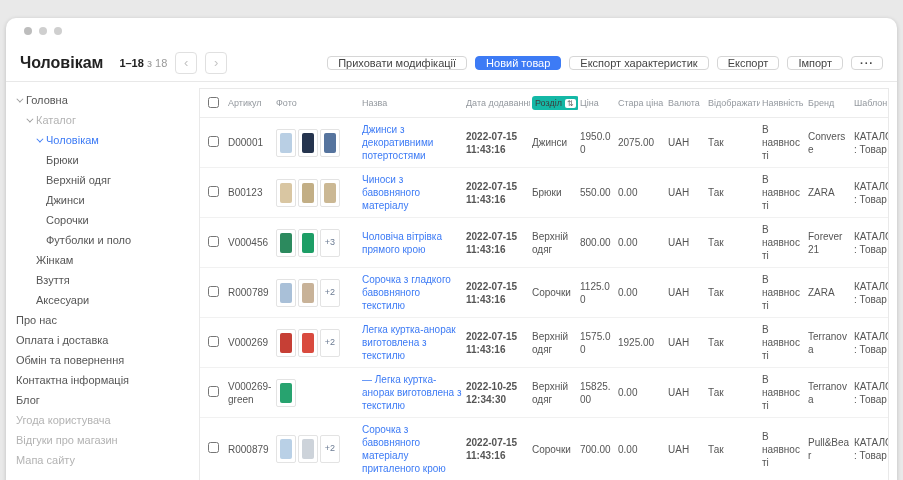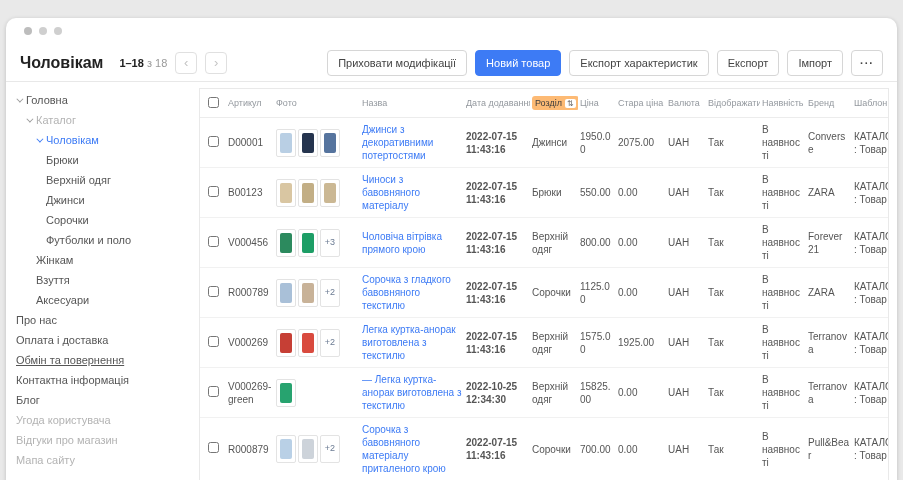--- a/index.html
+++ b/index.html
@@ -13,21 +13,21 @@
   .dot.first { background:#bdbdbd; }
   
   .header { height:38px; display:flex; align-items:center; padding:0 14px; border-bottom:1px solid #e8e8e8; }
   .title { font-size:16px; font-weight:bold; color:#222; }
   .pager { display:flex; align-items:center; gap:8px; margin-left:16px; font-size:11px; }
   .pager .range { font-weight:bold; color:#222; }
   .pager .total { color:#9a9a9a; }
   .pg-btn { width:22px; height:22px; border:1px solid #e0e0e0; border-radius:4px; background:#fff;
             color:#c4c4c4; font-size:13px; display:flex; align-items:center; justify-content:center; cursor:pointer; }
   .actions { margin-left:auto; display:flex; gap:8px; align-items:center; }
-  .btn { height:26px; padding:0 10px; border:1px solid #d6d6d6; border-radius:4px; background:#fff;
+  .btn { height:14px; padding:0 10px; border:1px solid #d6d6d6; border-radius:4px; background:#fff;
          font-size:11px; color:#444; display:flex; align-items:center; cursor:pointer; white-space:nowrap;
          font-family:"Liberation Sans", sans-serif; }
   .btn.primary { background:#3d7bf5; border-color:#3d7bf5; color:#fff; }
   .btn.more { padding:0 8px; font-weight:bold; letter-spacing:1px; }
   
   .content { display:flex; height:calc(100% - 64px);gap:43px; }
   .sidebar { width:148px; padding:8px 0 0 10px; overflow:hidden; flex:none; }
   .side-item { display:flex; align-items:center; gap:5px; font-size:11px; color:#555;
                line-height:20px; cursor:pointer; white-space:nowrap; }
   .side-item.sel { color:#3d7bf5; }
@@ -38,21 +38,21 @@
   
   .main { flex:1; padding:6px 8px 0 2px; overflow:hidden; }
   .tablebox { border:1px solid #e9e9e9; background:#fff; height:100%; overflow:hidden; }
   table { width:100%; border-collapse:collapse; table-layout:fixed; }
   th { font-weight:normal; color:#93989e; font-size:9px; text-align:left; padding:7px 2px;
        border-bottom:1px solid #ececec; white-space:nowrap; overflow:hidden; }
   td { font-size:10px; color:#555; padding:5px 2px; border-bottom:1px solid #f1f1f1;
        vertical-align:middle; line-height:1.3; word-wrap:break-word; }
   .c-center { text-align:center; }
   input[type=checkbox] { width:11px; height:11px; cursor:pointer; }
-  .sortpill { display:inline-flex; align-items:center; gap:3px; background:#fdba74;
+  .sortpill { display:inline-flex; align-items:center; gap:3px; background:#14b8a6;
               padding:2px 3px; border-radius:3px; color:#3d3d3d; }
   .sorticon { background:#fff; border-radius:2px; font-size:8px; padding:0 2px; color:#666; cursor:pointer; }
   .photos { white-space:nowrap; }
   .thumb { display:inline-flex; width:20px; height:28px; border:1px solid #e3e3e3; border-radius:2px;
            background:#fff; align-items:center; justify-content:center; margin-right:2px; vertical-align:middle; }
   .garment { width:12px; height:20px; border-radius:2px; display:block; }
   .thumb.more { font-size:9px; color:#6b7b93; cursor:pointer; }
   .name-link { color:#3d7bf5; text-decoration:none; cursor:pointer; }
   .blk { display:block;font-weight:bold; }
   .acts { text-align:right; white-space:nowrap; }
@@ -127,21 +127,21 @@
         </div>
         <div class="side-item" style="padding-left: 20px;">
           <span>Аксесуари</span>
         </div>
         <div class="side-item" style="padding-left: 0px;">
           <span>Про нас</span>
         </div>
         <div class="side-item" style="padding-left: 0px;">
           <span>Оплата і доставка</span>
         </div>
-        <div class="side-item" style="padding-left: 0px; text-decoration: underline;">
+        <div class="side-item" style="padding-left: 0px;">
           <span>Обмін та повернення</span>
         </div>
         <div class="side-item" style="padding-left: 0px;">
           <span>Контактна інформація</span>
         </div>
         <div class="side-item" style="padding-left: 0px;">
           <span>Блог</span>
         </div>
         <div class="side-item muted" style="padding-left: 0px;">
           <span>Угода користувача</span>

